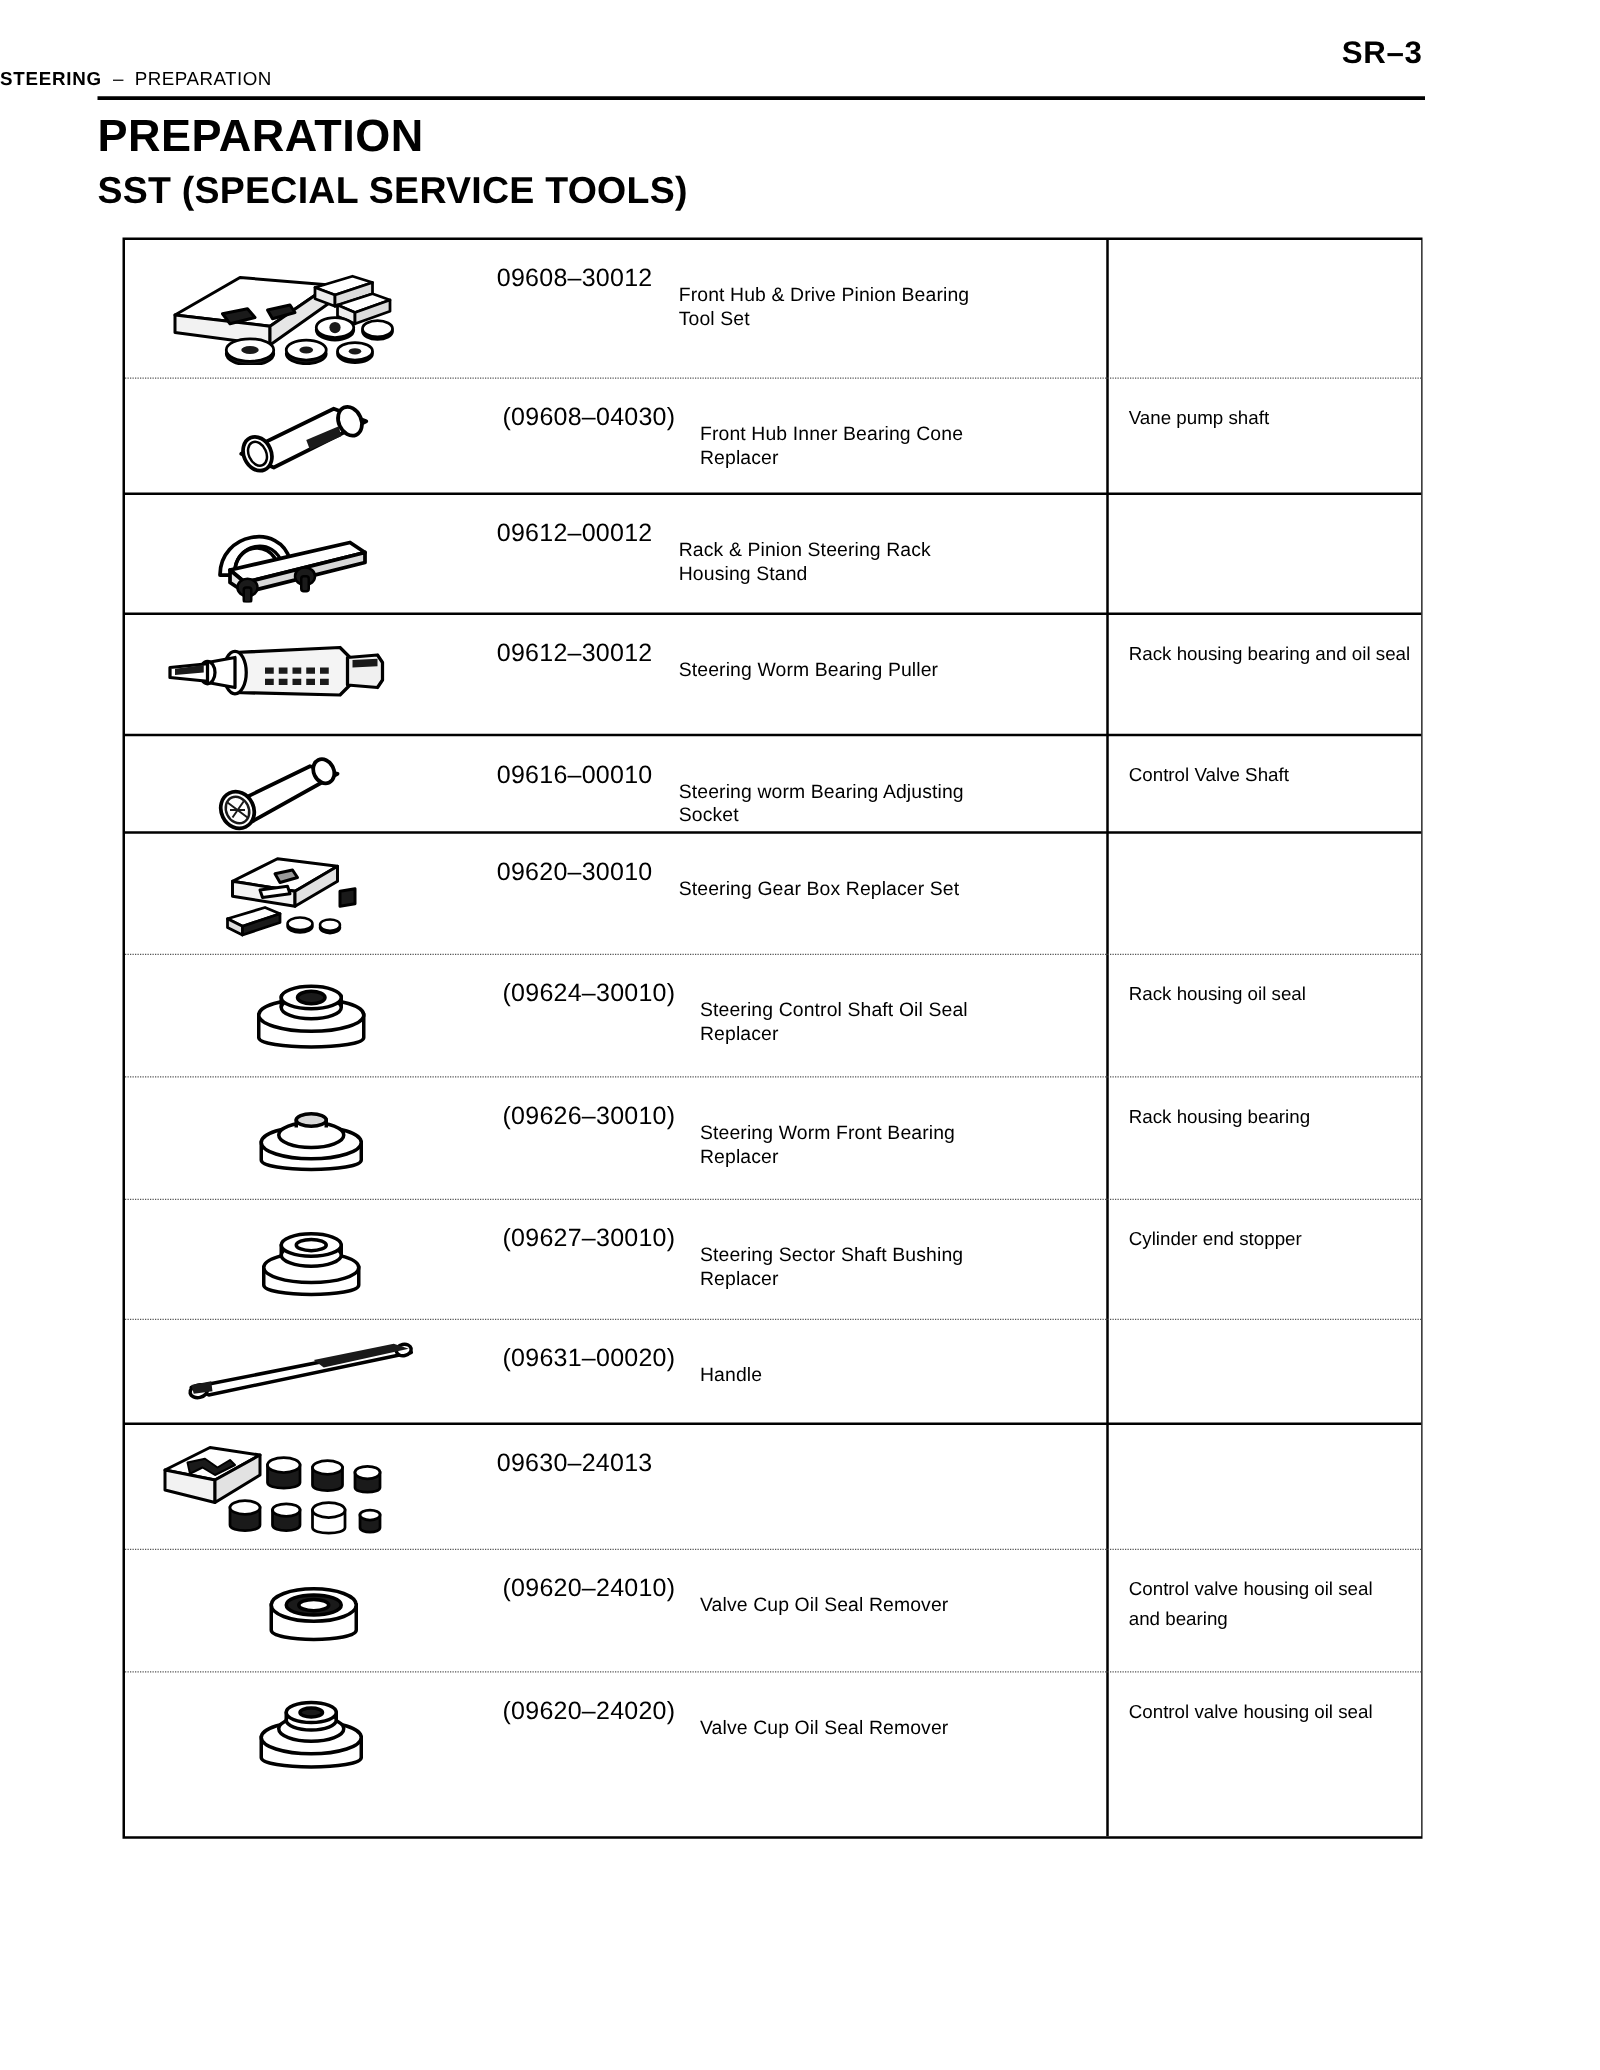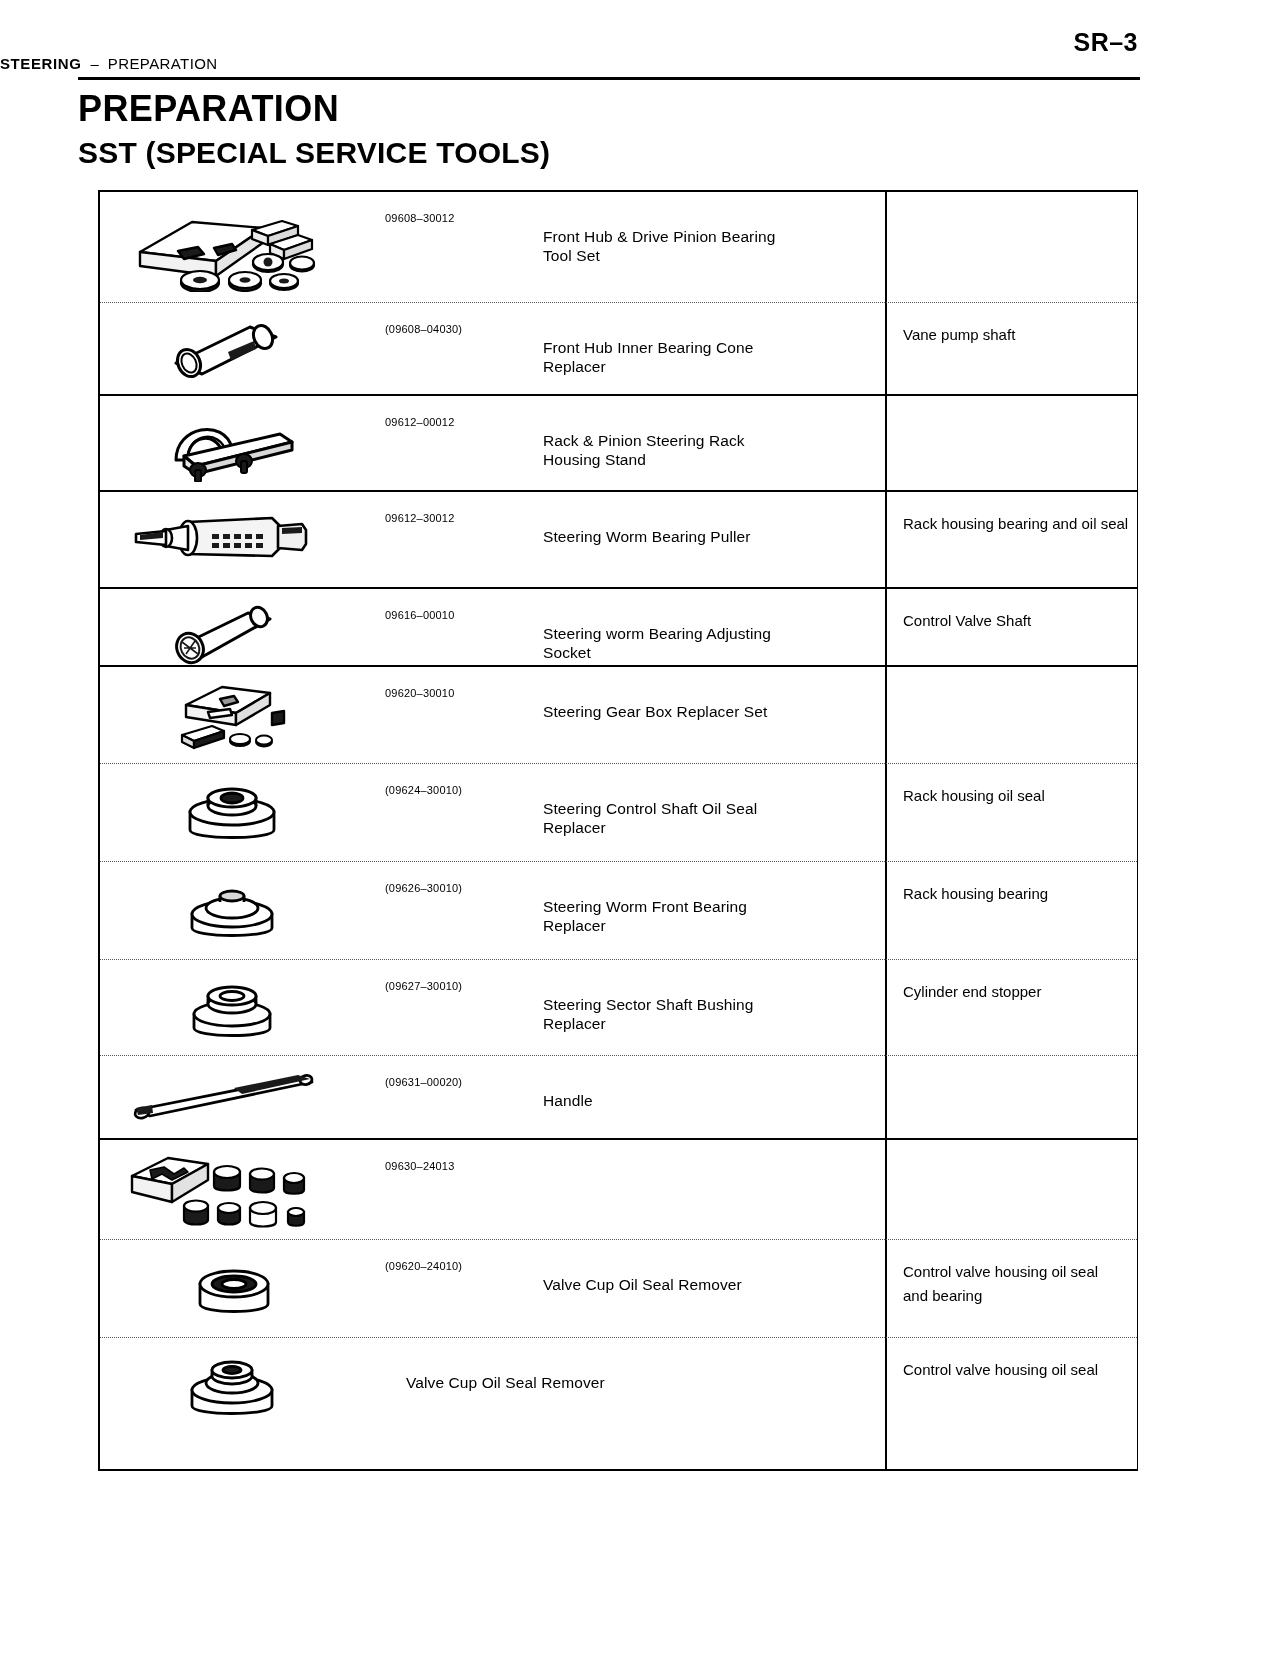--- a/index.html
+++ b/index.html
@@ -108,31 +108,32 @@
   .group + .group {
     border-top: 2px solid #000;
   }
   .row {
     position: relative;
     box-sizing: border-box;
     display: flex;
   }
   .row.sub-sep {
     border-top: 1px dotted #555;
+    padding-left: 17px;
   }
   .cell-pic {
     width: 285px;
     position: relative;
     flex: none;
   }
   .cell-num {
     width: 137px;
     flex: none;
-    text-align: left;
-    font-size: 11px;
+    text-align: right;
+    font-size: 20px;
     padding-top: 20px;
     letter-spacing: 0.2px;
     white-space: nowrap;
   }
   .cell-desc {
     flex: 1 1 auto;
     font-size: 15.5px;
     padding-top: 20px;
     padding-left: 21px;
     line-height: 1.22;
@@ -506,17 +507,18 @@
               <ellipse cx="54" cy="34" rx="40" ry="13"></ellipse>
               <ellipse cx="54" cy="27" rx="26" ry="10"></ellipse>
               <path d="M34 20 L34 14 C34 9, 74 9, 74 14 L74 20" fill="#fff"></path>
               <ellipse cx="54" cy="20" rx="20" ry="8"></ellipse>
               <ellipse cx="54" cy="14" rx="20" ry="8"></ellipse>
               <ellipse cx="54" cy="14" rx="9" ry="3.6" fill="#1a1a1a"></ellipse>
             </g>
           </svg>
         </div>
       </div>
+      <div class="cell-num">(09620–24020)</div>
       <div class="cell-desc" style="white-space:pre-line">Valve Cup Oil Seal Remover</div>
       <div class="cell-app" style="white-space:pre-line">Control valve housing oil seal</div>
     </div>
   </div>
 </div>
 
 </body></html>

